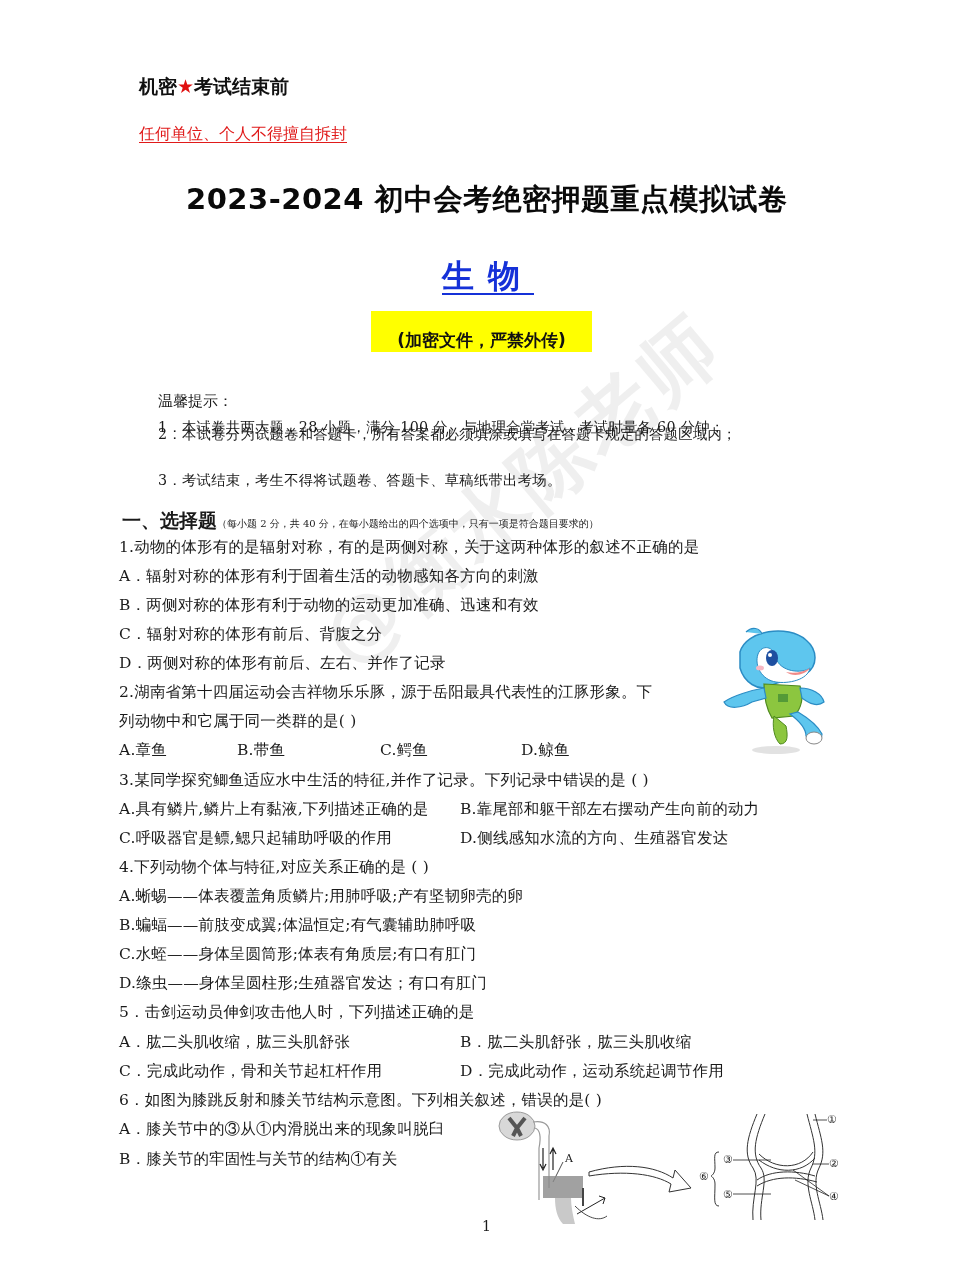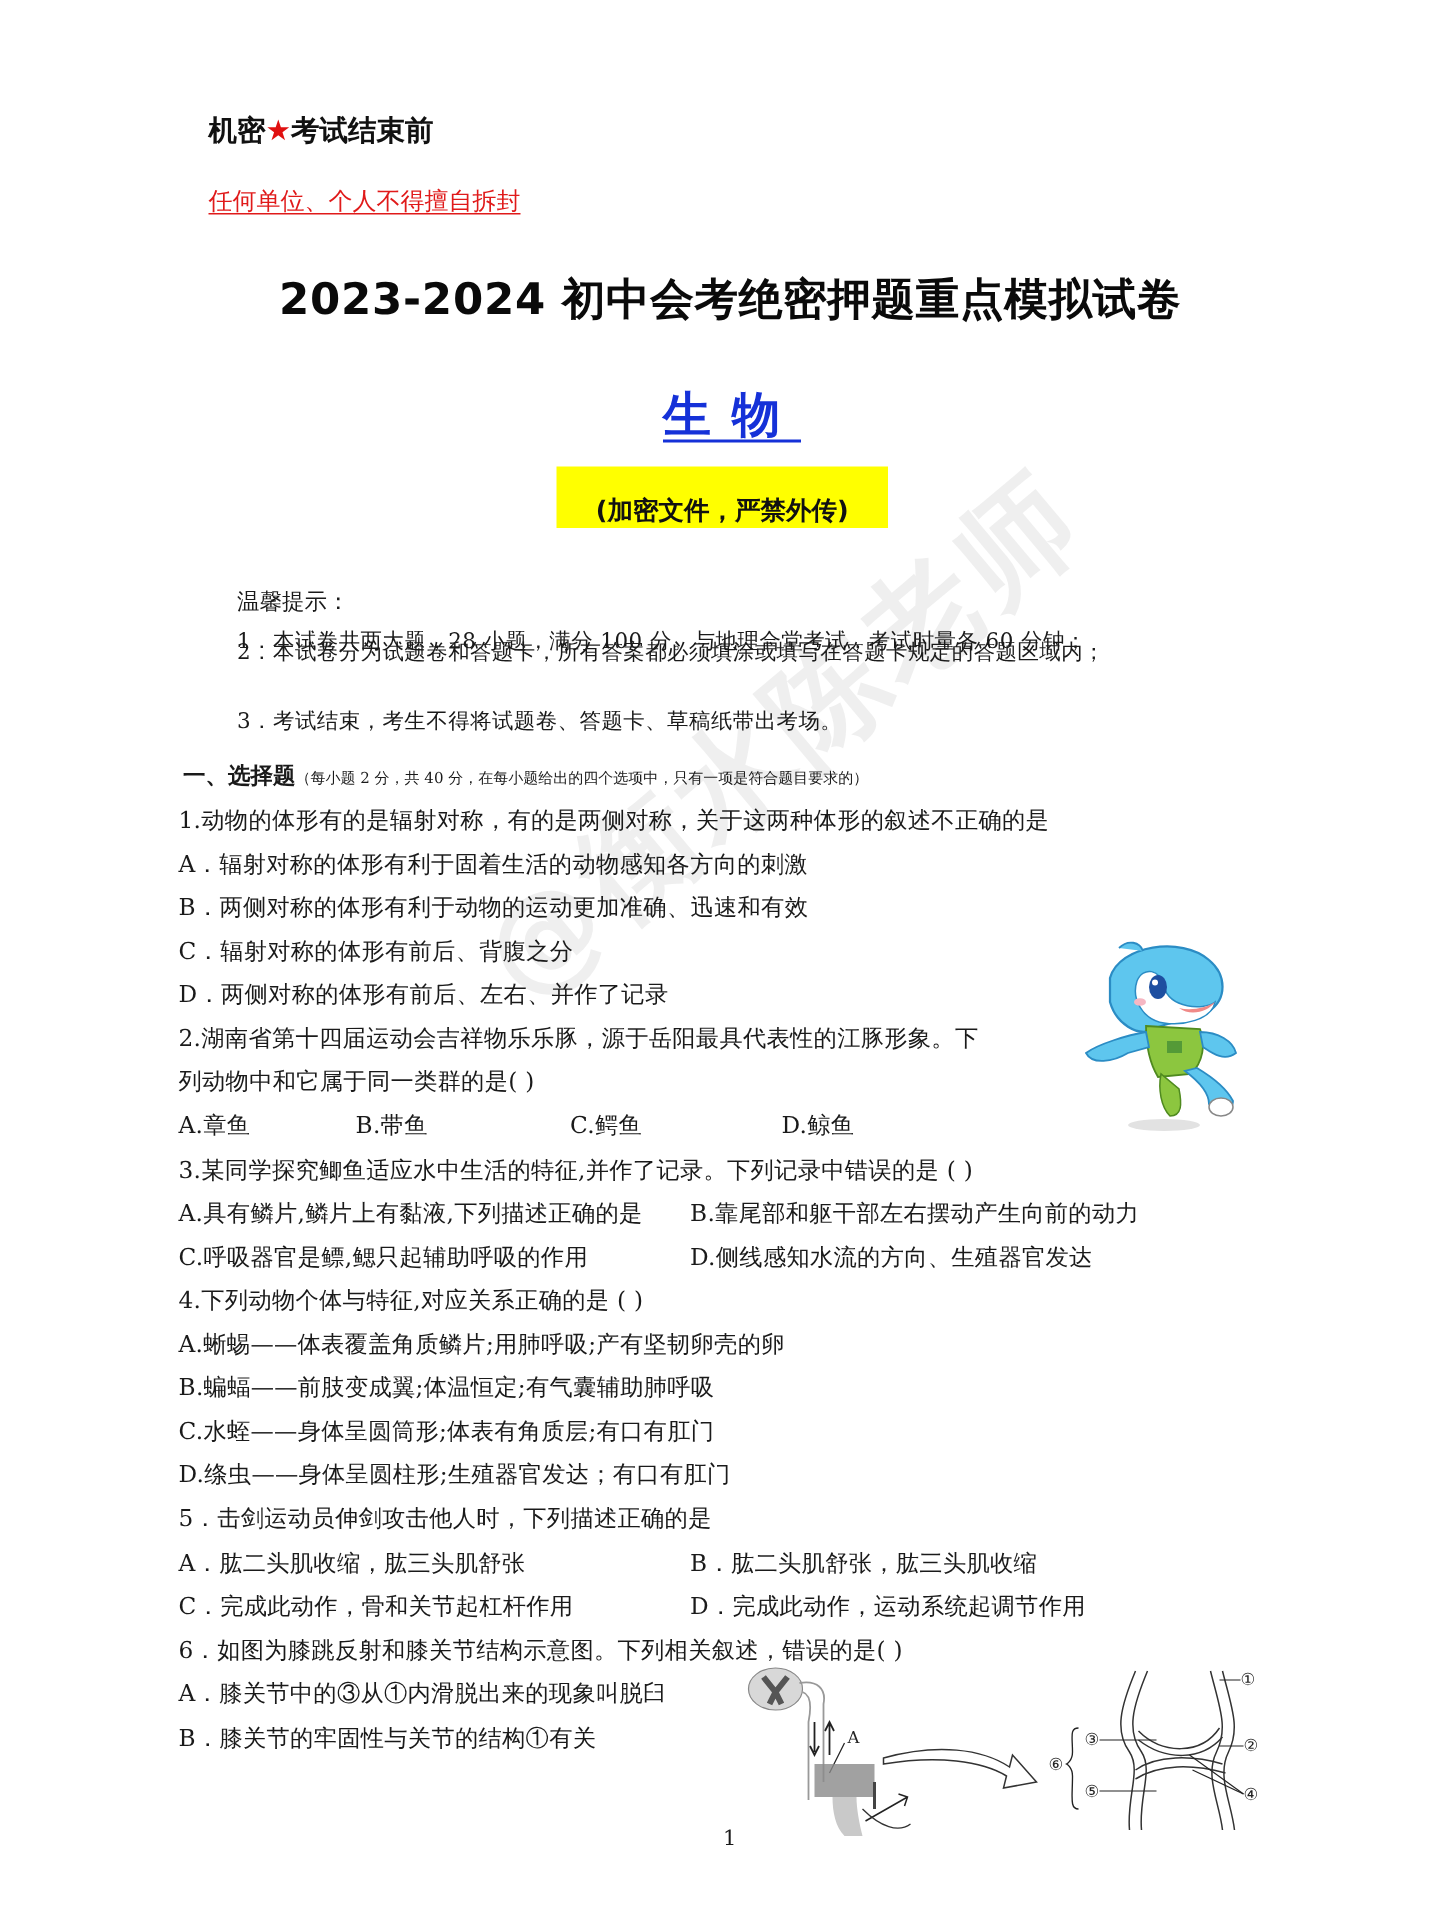--- a/index.html
+++ b/index.html
@@ -19,21 +19,21 @@
     .subject { left: 442px; top: 255px; font-size: 32px; font-weight: bold; color: #1531d8;
       letter-spacing: 14px; text-decoration: underline; text-decoration-color: #1531d8; text-underline-offset: 6px; text-decoration-thickness: 2px; }
     .encrypted-box { left: 371px; top: 311px; width: 221px; height: 41px; background: #ffff00;
       display: flex; align-items: flex-end; justify-content: center; }
     .encrypted-box span { font-size: 17px; font-weight: bold; color: #111; }
 
     .tips-title { left: 122px; top: 392px; font-size: 15px; margin-left: 36px; }
     .tip { left: 158px; font-size: 14.3px; letter-spacing: 0.3px; }
 
     .section-head { left: 122px; top: 508px; font-size: 15px; }
-    .section-head b { font-family: "DejaVu Sans", "Liberation Sans", sans-serif; font-weight: bold; font-size: 15px; }
+    .section-head b { font-family: "DejaVu Sans", "Liberation Sans", sans-serif; font-weight: bold; font-size: 19px; }
     .section-head .note { font-size: 10px; }
 
     .line { left: 119px; font-size: 15.5px; letter-spacing: 0.2px; }
 
     .watermark { left: 300px; top: 610px; font-size: 78px; font-weight: bold; color: rgba(180,180,180,0.22);
       transform: rotate(-40deg); transform-origin: left top; font-family: "DejaVu Sans", "Liberation Sans", sans-serif; letter-spacing: 4px; }
 
     .mascot { left: 718px; top: 622px; width: 130px; height: 135px; }
     .page-num { left: 482px; top: 1218px; font-size: 14px; }
     .figure { left: 495px; top: 1108px; width: 355px; height: 118px; }

